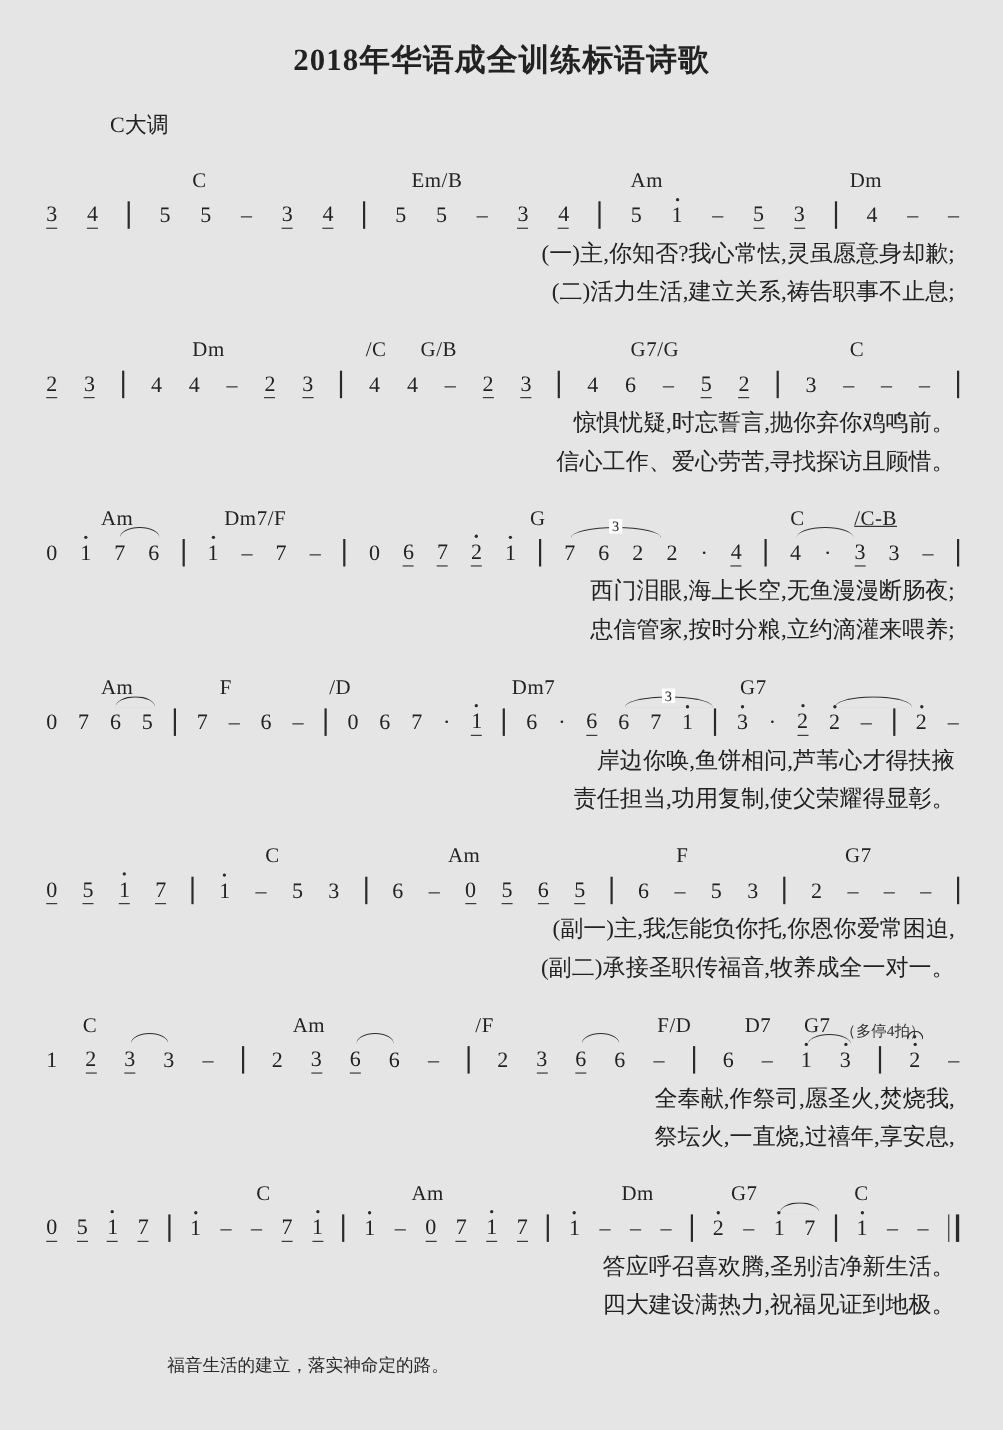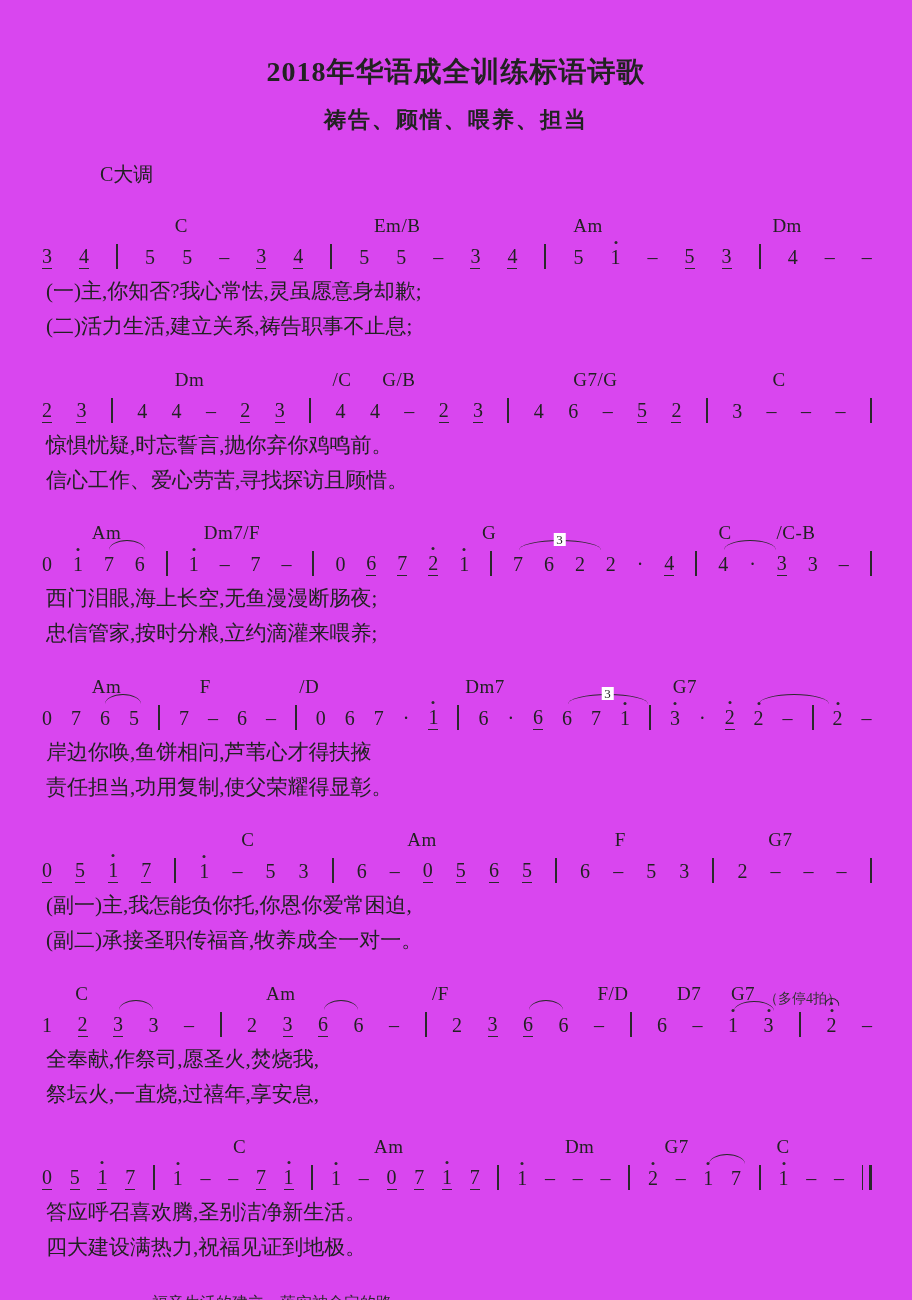--- a/index.html
+++ b/index.html
@@ -1,50 +1,49 @@
 <!DOCTYPE html>
 <html><head>
 <meta charset="utf-8">
 <style>
   html,body{margin:0;padding:0;background:#ffffff;}
   .page{
-    width:912px;height:1300px;background:#d946ef;position:relative;
+    width:912px;height:1300px;background:#e5e5e5;position:relative;
     font-family:"Liberation Serif","DejaVu Serif",serif;color:#222;
-    overflow:hidden;box-sizing:border-box;padding-top:53px;
+    overflow:hidden;box-sizing:border-box;padding-top:36px;
   }
   .title{text-align:center;font-size:28px;font-weight:bold;margin:0;letter-spacing:1px;}
   .subtitle{text-align:center;font-size:22px;font-weight:600;margin:14px 0 0 0;letter-spacing:2px;}
   .keysig{margin:26px 0 0 100px;font-size:20px;}
   .systems{margin-top:24px;}
   .system{margin:0 40px 26px 42px;}
   .chords{position:relative;height:25px;font-size:19px;}
   .chord{position:absolute;bottom:0;white-space:nowrap;letter-spacing:0.5px;}
   .ann{position:absolute;bottom:-3px;font-size:14px;white-space:nowrap;color:#333;}
   .notes{display:flex;justify-content:space-between;align-items:flex-end;font-size:20px;height:32px;}
   .tok{position:relative;display:inline-block;line-height:1;}
   .num{display:inline-block;line-height:1;padding-bottom:2px;}
   .num.ul{border-bottom:1.6px solid #2a2a2a;}
   .hd{position:absolute;top:-6px;left:50%;transform:translateX(-50%);width:3px;height:3px;border-radius:50%;background:#2a2a2a;}
   .arc{position:absolute;top:-14px;left:55%;height:9px;border-top:1.7px solid #2a2a2a;border-radius:50% 50% 0 0 / 100% 100% 0 0;}
   .arc .t3{position:absolute;top:-8px;left:50%;transform:translateX(-50%);font-size:13px;line-height:1;background:#fff;padding:0 3px;}
   .ferm{position:absolute;top:-17px;left:50%;transform:translateX(-50%);width:13px;height:7px;border:1.6px solid #2a2a2a;border-bottom:none;border-radius:8px 8px 0 0;}
   .fdot{position:absolute;left:50%;top:3px;transform:translateX(-50%);width:3px;height:3px;background:#2a2a2a;border-radius:50%;}
   .bar{width:2px;background:#2a2a2a;height:25px;}
   .bar.dbl{width:6px;background:none;border-left:1.6px solid #2a2a2a;border-right:3px solid #2a2a2a;height:25px;}
-  .lyrics{display:flex;justify-content:flex-start;font-size:21px;margin-top:9px;padding:0 4px;
+  .lyrics{display:flex;justify-content:flex-end;font-size:21px;margin-top:9px;padding:0 4px;
           font-family:"Liberation Serif","DejaVu Serif",serif;}
   .syl{white-space:nowrap;line-height:1.25;}
   .footer{margin:30px 80px 0 152px;font-size:16px;line-height:1.55;color:#2a2a2a;}
 </style>
 </head>
 <body>
 
 <div class="page">
   <h1 class="title">2018年华语成全训练标语诗歌</h1>
-  <h2 class="subtitle">祷告、顾惜、喂养、担当</h2>
   <div class="keysig">C大调</div>
   <div class="systems" id="systems">
       <div class="system">
         <div class="chords">
           <span class="chord" style="left: 16%;">C</span>
           <span class="chord" style="left: 40%;">Em/B</span>
           <span class="chord" style="left: 64%;">Am</span>
           <span class="chord" style="left: 88%;">Dm</span>
         </div>
         <div class="notes">
@@ -178,21 +177,21 @@
           <span class="syl">顾</span>
           <span class="syl">惜。</span>
         </div>
       </div>
       <div class="system">
         <div class="chords">
           <span class="chord" style="left: 6%;">Am</span>
           <span class="chord" style="left: 19.5%;">Dm7/F</span>
           <span class="chord" style="left: 53%;">G</span>
           <span class="chord" style="left: 81.5%;">C</span>
-          <span class="chord" style="left: 88.5%;">/C-B</span>
+          <span class="chord" style="left: 88.5%; text-decoration: underline;">/C-B</span>
         </div>
         <div class="notes">
           <span class="tok"><span class="num">0</span></span>
           <span class="tok"><span class="num">1</span><span class="hd"></span></span>
           <span class="tok"><span class="num">7</span><span class="arc" style="width: 36px;"></span></span>
           <span class="tok"><span class="num">6</span></span>
           <span class="bar"></span>
           <span class="tok"><span class="num">1</span><span class="hd"></span></span>
           <span class="tok"><span class="num">–</span></span>
           <span class="tok"><span class="num">7</span></span>

